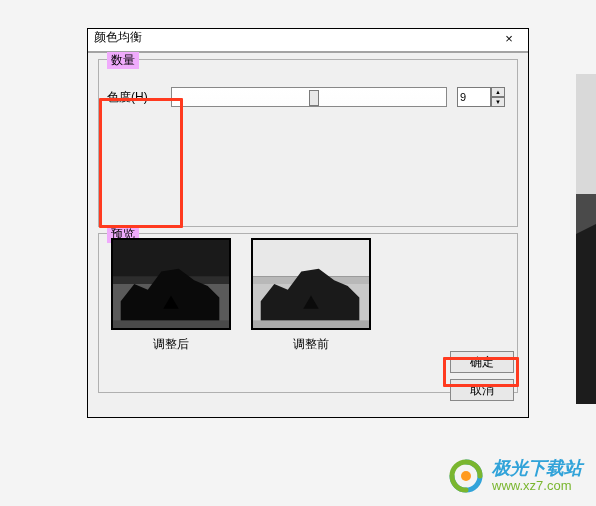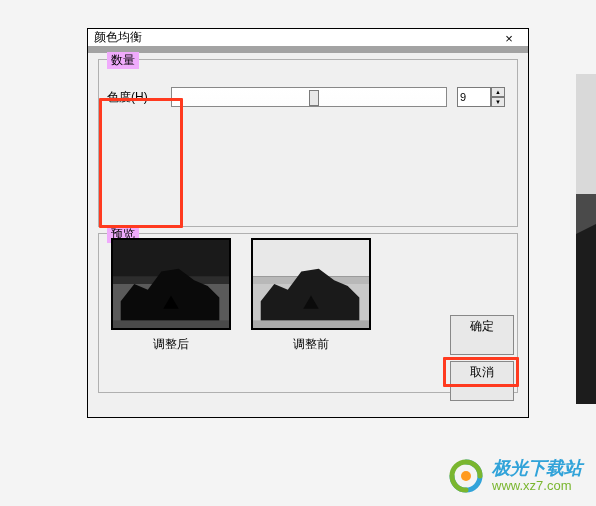--- a/index.html
+++ b/index.html
@@ -18,21 +18,21 @@
     left: 87px;
     top: 28px;
     width: 442px;
     height: 390px;
     background: #f0f0f0;
     border: 1px solid #000;
   }
   .titlebar {
     height: 24px;
     background: #fff;
-    border-bottom: 7px solid #a3a3a3;
+    border-bottom: 2px solid #a3a3a3;
     display: flex;
     align-items: flex-start;
     padding: 0 6px;
     gap: 29px;
   }
   .titlebar-title { flex: 1; font-size: 12px; }
   .close-btn {
     width: 26px; height: 18px;
     display: flex; align-items: center; justify-content: center;
     font-size: 13px; cursor: pointer;
@@ -140,21 +140,21 @@
   .btn-col {
     position: absolute;
     right: 14px;
     bottom: 16px;
     display: flex;
     flex-direction: column;
     gap: 6px;
   }
   .btn {
     width: 64px;
-    height: 40px;
+    height: 22px;
     border: 1px solid #888;
     background: #e8e8e8;
     font-size: 12px;
     text-align: center;
     line-height: 20px;
     cursor: pointer;
   }
   .annot-red {
     position: absolute;
     border: 3px solid #ff3a1f;

